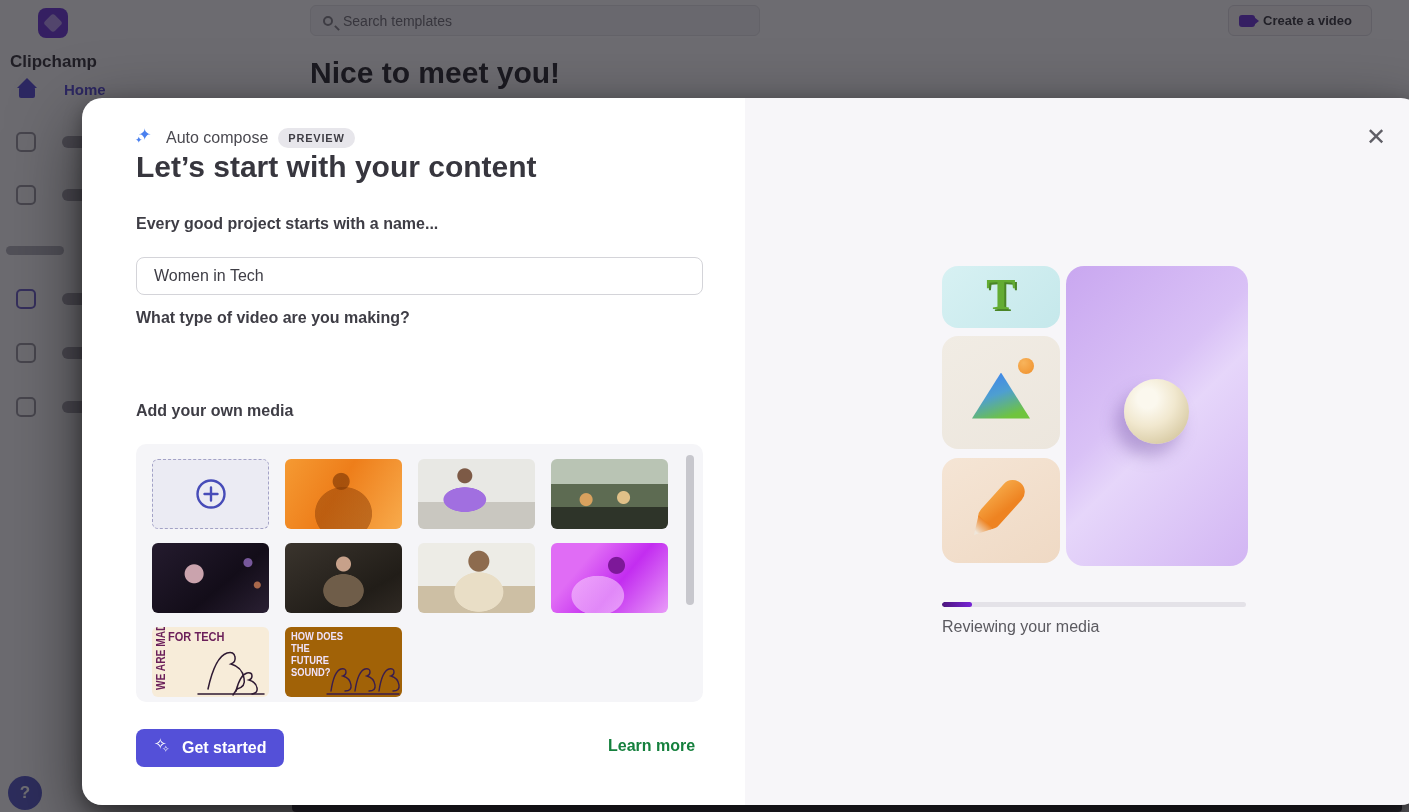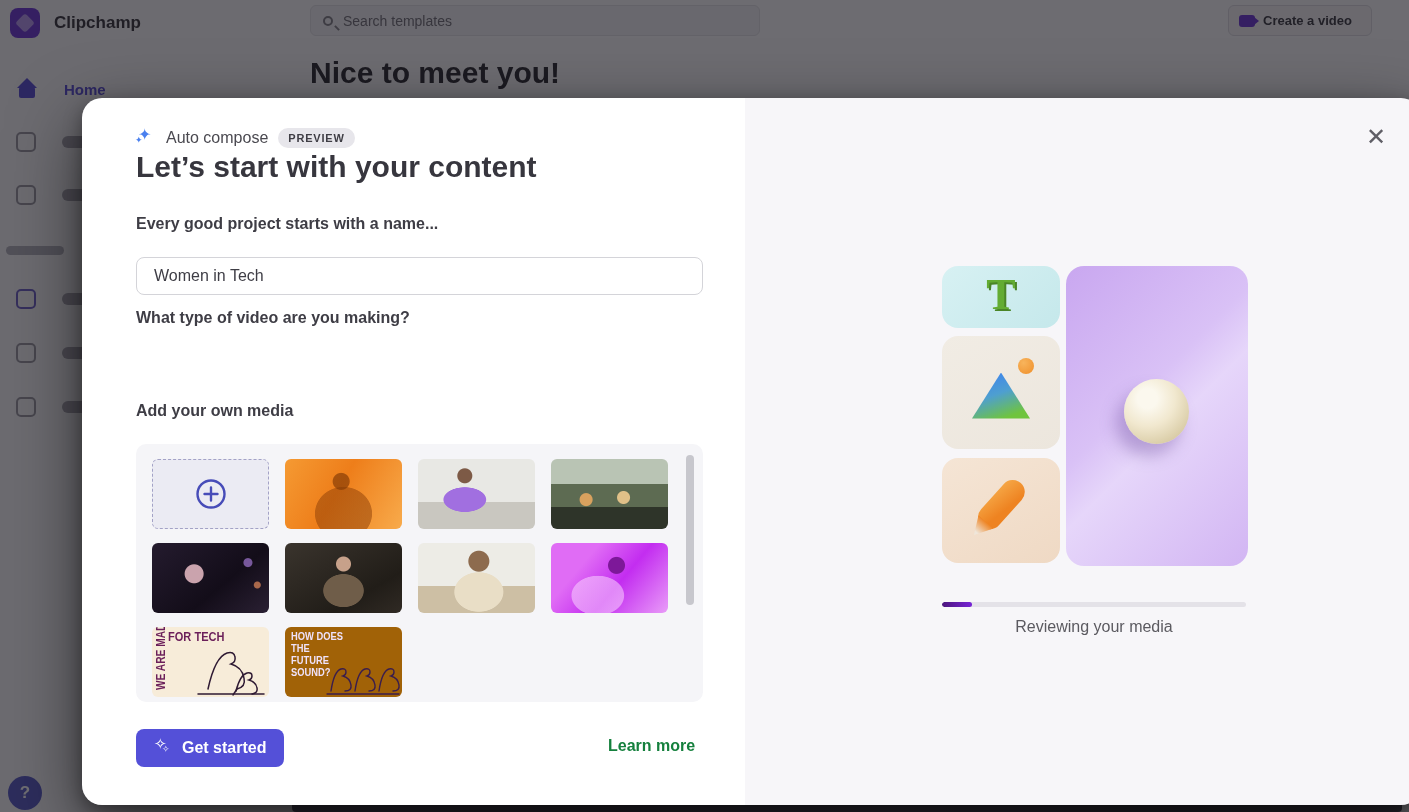--- a/index.html
+++ b/index.html
@@ -2,21 +2,21 @@
 <html><head>
 <meta charset="utf-8">
 <style>
   * { margin:0; padding:0; box-sizing:border-box; }
   html,body { width:1409px; height:812px; overflow:hidden;
     font-family:"Liberation Sans","DejaVu Sans",sans-serif; background:#fbfbfd; }
 
   
   #app { position:absolute; inset:0; background:#fbfbfd; }
   #sidebar { position:absolute; left:0; top:0; width:270px; height:812px; background:#f7f7fa; }
-  .logo-row { position:absolute; left:10px; top:8px; display:flex; align-items:center; gap:14px; }
+  .logo-row { position:absolute; left:10px; top:8px; display:flex; align-items:center; gap:14px;flex-direction:column; }
   .logo-mark { width:30px; height:30px; border-radius:8px; background:#6e3bd6; position:relative; }
   .logo-mark::after { content:""; position:absolute; left:8px; top:8px; width:14px; height:14px;
     background:#b79af0; transform:rotate(45deg); border-radius:3px; }
   .brand { font-size:17px; font-weight:700; color:#3a3940; }
   .nav-item { position:absolute; left:16px; height:38px; display:flex; align-items:center; gap:26px; }
   .nav-ico { width:20px; height:20px; border:2px solid #9b9aa4; border-radius:5px; }
   .nav-ico.home { border:none; width:22px; height:20px; position:relative; }
   .nav-ico.home::before { content:""; position:absolute; left:3px; top:8px; width:16px; height:11px; background:#5b50d6; border-radius:2px; }
   .nav-ico.home::after { content:""; position:absolute; left:1px; top:-1px; border-left:10px solid transparent;
     border-right:10px solid transparent; border-bottom:10px solid #5b50d6; }
@@ -150,21 +150,21 @@
   .pen-tip { position:absolute; left:26px; top:58px; width:20px; height:18px;
     clip-path:polygon(50% 100%,0 0,100% 0); background:linear-gradient(180deg,#ee8321,#efe6da 80%); }
   .big-card { position:absolute; left:124px; top:0; width:182px; height:300px; border-radius:18px;
     background:linear-gradient(135deg,#c9a7f0 0%,#d9c1f6 42%,#e6d6fa 55%,#d2b5f3 100%); }
   .sphere { position:absolute; left:58px; top:113px; width:65px; height:65px; border-radius:50%;
     background:radial-gradient(circle at 36% 30%,#fbf8ee 0 16%,#f1e8cf 45%,#d9cca6 78%,#c9ba92 100%);
     box-shadow:-8px 12px 16px rgba(96,62,150,.35); }
   .progress-track { position:absolute; left:197px; top:504px; width:304px; height:5px; border-radius:3px;
     background:#e4e2e8; overflow:hidden; }
   .progress-fill { height:100%; border-radius:3px; background:linear-gradient(90deg,#4c157d,#7724d6); width:0; }
-  .progress-caption { position:absolute; left:197px; top:520px; width:304px; text-align:center;
+  .progress-caption { position:absolute; left:197px; top:520px; width:304px; text-align:left;
     font-size:16px; color:#5b5a60; }
 </style>
 </head>
 <body>
 
 <div id="app">
   <div id="sidebar">
     <div class="logo-row">
       <div class="logo-mark"></div>
       <div class="brand">Clipchamp</div>

